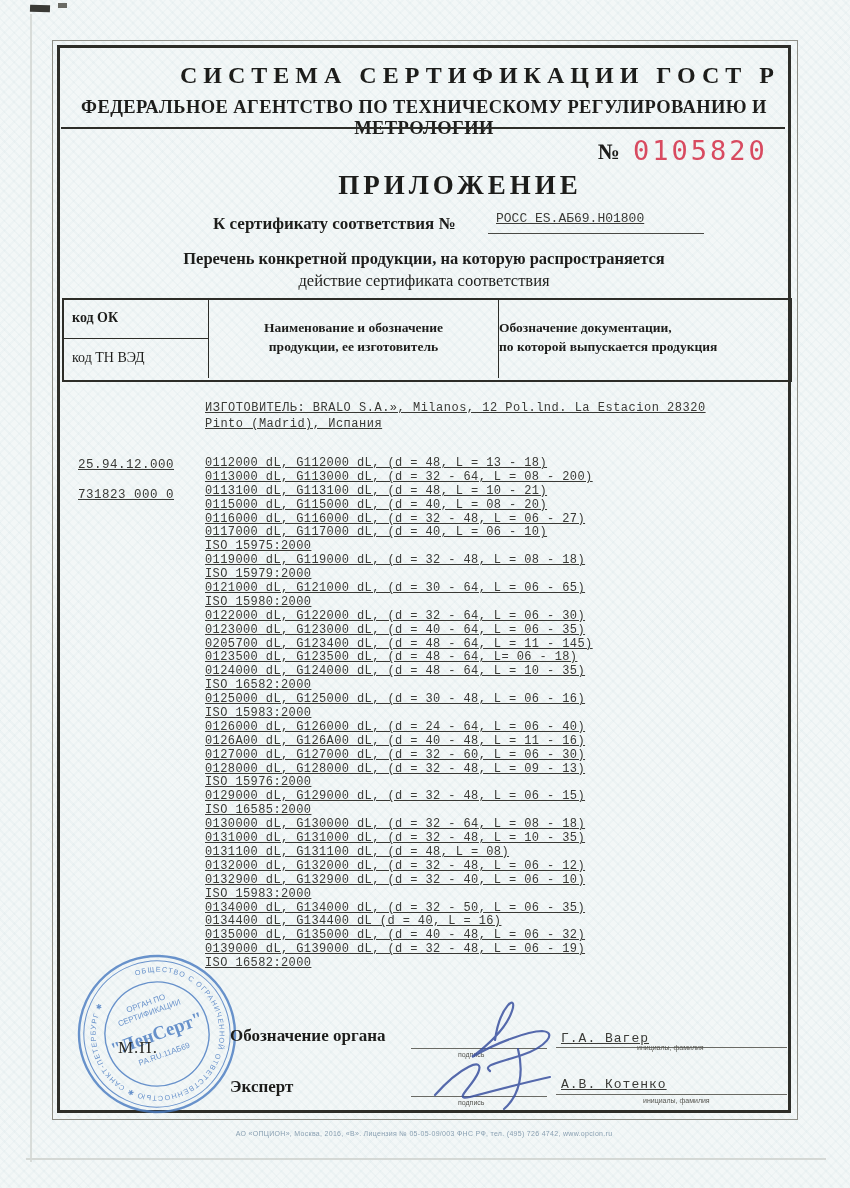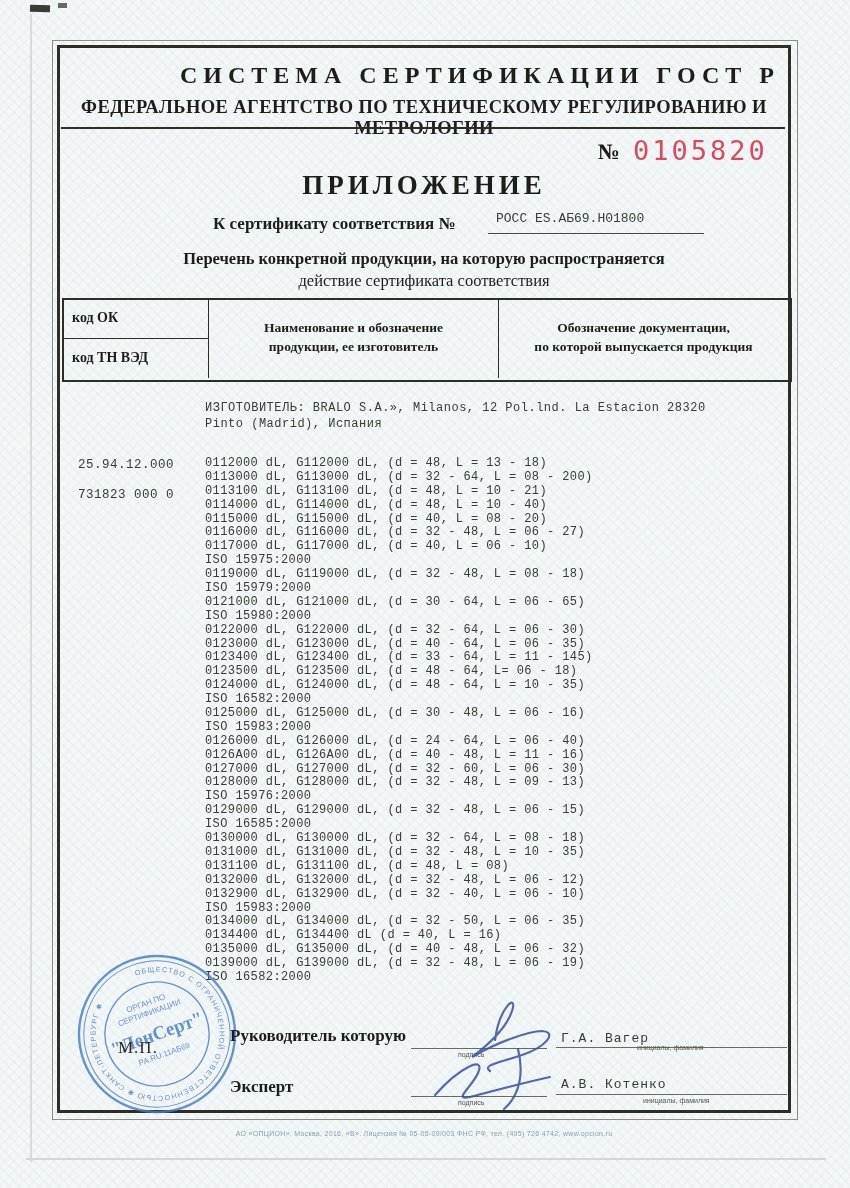--- a/index.html
+++ b/index.html
@@ -22,37 +22,37 @@
   .frame-outer{left:52px;top:40px;width:744px;height:1078px;border:1px solid #8e8e86;}
   .frame-inner{left:57px;top:45px;width:728px;height:1062px;border:3px solid #2d2d28;}
   
   .hdr-title{left:60px;top:62px;width:840px;text-align:center;font-size:24px;font-weight:bold;letter-spacing:6px;}
   .hdr-sub{left:60px;top:97px;width:728px;text-align:center;font-size:18.5px;font-weight:bold;letter-spacing:0.4px;}
   .hdr-sep{left:61px;top:127px;width:724px;height:2px;background:#2d2d28;}
   
   .num-label{left:598px;top:139px;font-size:22px;font-weight:bold;}
   .num-value{left:633px;top:135px;font-family:"DejaVu Sans Mono", monospace;font-size:27px;color:#d84a60;letter-spacing:3px;}
   
-  .appendix{left:60px;top:170px;width:728px;text-align:center;font-size:27px;font-weight:bold;letter-spacing:4px;}
+  .appendix{left:60px;top:170px;width:728px;text-align:center;font-size:27px;font-weight:bold;letter-spacing:4px;padding-left:36px;}
   .cert-label{left:213px;top:214px;font-size:17px;font-weight:bold;}
   .cert-value{left:496px;top:211px;font-family:"Liberation Mono","DejaVu Sans Mono",monospace;font-size:13px;color:#33332f;}
   .cert-line{left:488px;top:233px;width:216px;height:1px;background:#4a4a45;}
   .desc1{left:60px;top:249px;width:728px;text-align:center;font-size:16.5px;font-weight:bold;}
   .desc2{left:60px;top:271px;width:728px;text-align:center;font-size:16.5px;font-weight:normal;}
   
   .tbl{left:62px;top:298px;width:726px;height:80px;border:2px solid #2d2d28;}
   .tbl-v1{left:208px;top:298px;width:1px;height:80px;background:#2d2d28;}
   .tbl-v2{left:498px;top:298px;width:1px;height:80px;background:#2d2d28;}
   .tbl-h1{left:62px;top:338px;width:146px;height:1px;background:#2d2d28;}
   .tbl-c1a{left:72px;top:310px;font-size:14px;font-weight:600;}
-  .tbl-c1b{left:72px;top:350px;font-size:14px;font-weight:700;}
+  .tbl-c1b{left:72px;top:350px;font-size:14px;font-weight:400;}
   .tbl-c2{left:209px;top:318px;width:289px;text-align:center;font-size:13.5px;font-weight:600;line-height:19px;}
-  .tbl-c3{left:499px;top:318px;width:289px;text-align:center;font-size:13.5px;font-weight:600;line-height:19px;}
-  
-  .mono{font-family:"Liberation Mono","DejaVu Sans Mono",monospace;color:#3a3a36;}
+  .tbl-c3{left:499px;top:318px;width:289px;text-align:left;font-size:13.5px;font-weight:600;line-height:19px;}
+  
+  .mono{font-family:"Liberation Mono","DejaVu Sans Mono",monospace;color:#3a3a36;text-decoration:underline;}
   .manufacturer{left:205px;top:400px;font-size:12px;letter-spacing:0.5px;line-height:16px;white-space:pre;}
   .ok-code{left:78px;top:458px;font-size:12.5px;letter-spacing:0.5px;}
   .tnved-code{left:78px;top:488px;font-size:12.5px;letter-spacing:0.5px;}
   .product-lines{left:205px;top:456px;font-size:12px;letter-spacing:0.4px;}
   .product-lines div{height:13.9px;white-space:pre;}
   
   .sig-label1{left:230px;top:1026px;font-size:17px;font-weight:bold;}
   .sig-label2{left:230px;top:1077px;font-size:17px;font-weight:bold;}
   .sig-line1{left:411px;top:1048px;width:136px;height:1px;background:#6a6a64;}
   .sig-line2{left:411px;top:1096px;width:136px;height:1px;background:#6a6a64;}
@@ -114,32 +114,31 @@
     <span>по которой выпускается продукция</span>
   </div>
 
   <div class="abs manufacturer mono"><span>ИЗГОТОВИТЕЛЬ: BRALO S.A.», Milanos, 12 Pol.lnd. La Estacion 28320</span><br><span>Pinto (Madrid), Испания</span></div>
   <div class="abs ok-code mono">25.94.12.000</div>
   <div class="abs tnved-code mono">731823 000 0</div>
   <div class="abs product-lines mono">
       <div>0112000 dL, G112000 dL, (d = 48, L = 13 - 18)</div>
       <div>0113000 dL, G113000 dL, (d = 32 - 64, L = 08 - 200)</div>
       <div>0113100 dL, G113100 dL, (d = 48, L = 10 - 21)</div>
-      <div>0114000 dL, G114000 dL, (d = 48, L = 10 - 40)</div>
       <div>0115000 dL, G115000 dL, (d = 40, L = 08 - 20)</div>
       <div>0116000 dL, G116000 dL, (d = 32 - 48, L = 06 - 27)</div>
       <div>0117000 dL, G117000 dL, (d = 40, L = 06 - 10)</div>
       <div>ISO 15975:2000</div>
       <div>0119000 dL, G119000 dL, (d = 32 - 48, L = 08 - 18)</div>
       <div>ISO 15979:2000</div>
       <div>0121000 dL, G121000 dL, (d = 30 - 64, L = 06 - 65)</div>
       <div>ISO 15980:2000</div>
       <div>0122000 dL, G122000 dL, (d = 32 - 64, L = 06 - 30)</div>
       <div>0123000 dL, G123000 dL, (d = 40 - 64, L = 06 - 35)</div>
-      <div>0123400 dL, G123400 dL, (d = 33 - 64, L = 11 - 145)</div>
+      <div>0205700 dL, G123400 dL, (d = 48 - 64, L = 11 - 145)</div>
       <div>0123500 dL, G123500 dL, (d = 48 - 64, L= 06 - 18)</div>
       <div>0124000 dL, G124000 dL, (d = 48 - 64, L = 10 - 35)</div>
       <div>ISO 16582:2000</div>
       <div>0125000 dL, G125000 dL, (d = 30 - 48, L = 06 - 16)</div>
       <div>ISO 15983:2000</div>
       <div>0126000 dL, G126000 dL, (d = 24 - 64, L = 06 - 40)</div>
       <div>0126A00 dL, G126A00 dL, (d = 40 - 48, L = 11 - 16)</div>
       <div>0127000 dL, G127000 dL, (d = 32 - 60, L = 06 - 30)</div>
       <div>0128000 dL, G128000 dL, (d = 32 - 48, L = 09 - 13)</div>
       <div>ISO 15976:2000</div>
@@ -170,21 +169,21 @@
     <text font-family="Liberation Sans, sans-serif" font-size="7.2" fill="#4a7cc2" letter-spacing="1.1">
       <textPath href="#ringPath">ОБЩЕСТВО С ОГРАНИЧЕННОЙ ОТВЕТСТВЕННОСТЬЮ ✱ САНКТ-ПЕТЕРБУРГ ✱</textPath>
     </text>
     <text x="100" y="70" text-anchor="middle" font-family="Liberation Sans, sans-serif" font-size="8" fill="#4a7cc2">ОРГАН ПО</text>
     <text x="100" y="80" text-anchor="middle" font-family="Liberation Sans, sans-serif" font-size="8" fill="#4a7cc2">СЕРТИФИКАЦИИ</text>
     <text x="100" y="106" text-anchor="middle" font-family="Liberation Serif, serif" font-size="19" font-weight="bold" fill="#4a7cc2">"ЛенСерт"</text>
     <text x="100" y="124" text-anchor="middle" font-family="Liberation Sans, sans-serif" font-size="8" fill="#4a7cc2">РА.RU.11АБ69</text>
   </svg>
   <div class="abs stamp-mp">М.П.</div>
 
-  <div class="abs sig-label1">Руководитель которую</div>
+  <div class="abs sig-label1">Обозначение органа</div>
   <div class="abs sig-line1"></div>
   <div class="abs sig-cap sig-cap1">подпись</div>
   <div class="abs sig-name1 mono">Г.А. Вагер</div>
   <div class="abs name-line1"></div>
   <div class="abs sig-cap name-cap1">инициалы, фамилия</div>
 
   <div class="abs sig-label2">Эксперт</div>
   <div class="abs sig-line2"></div>
   <div class="abs sig-cap sig-cap2">подпись</div>
   <div class="abs sig-name2 mono">А.В. Котенко</div>

